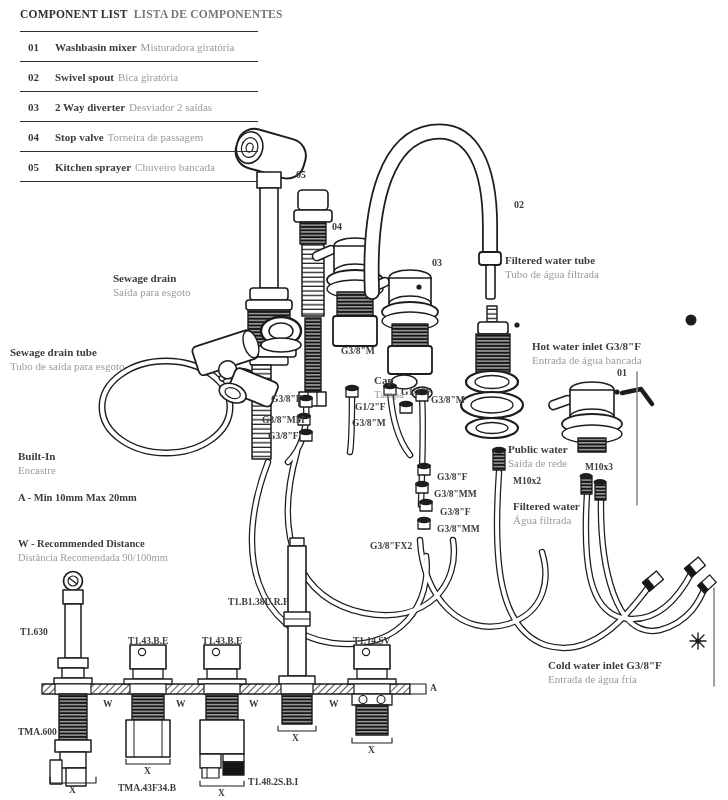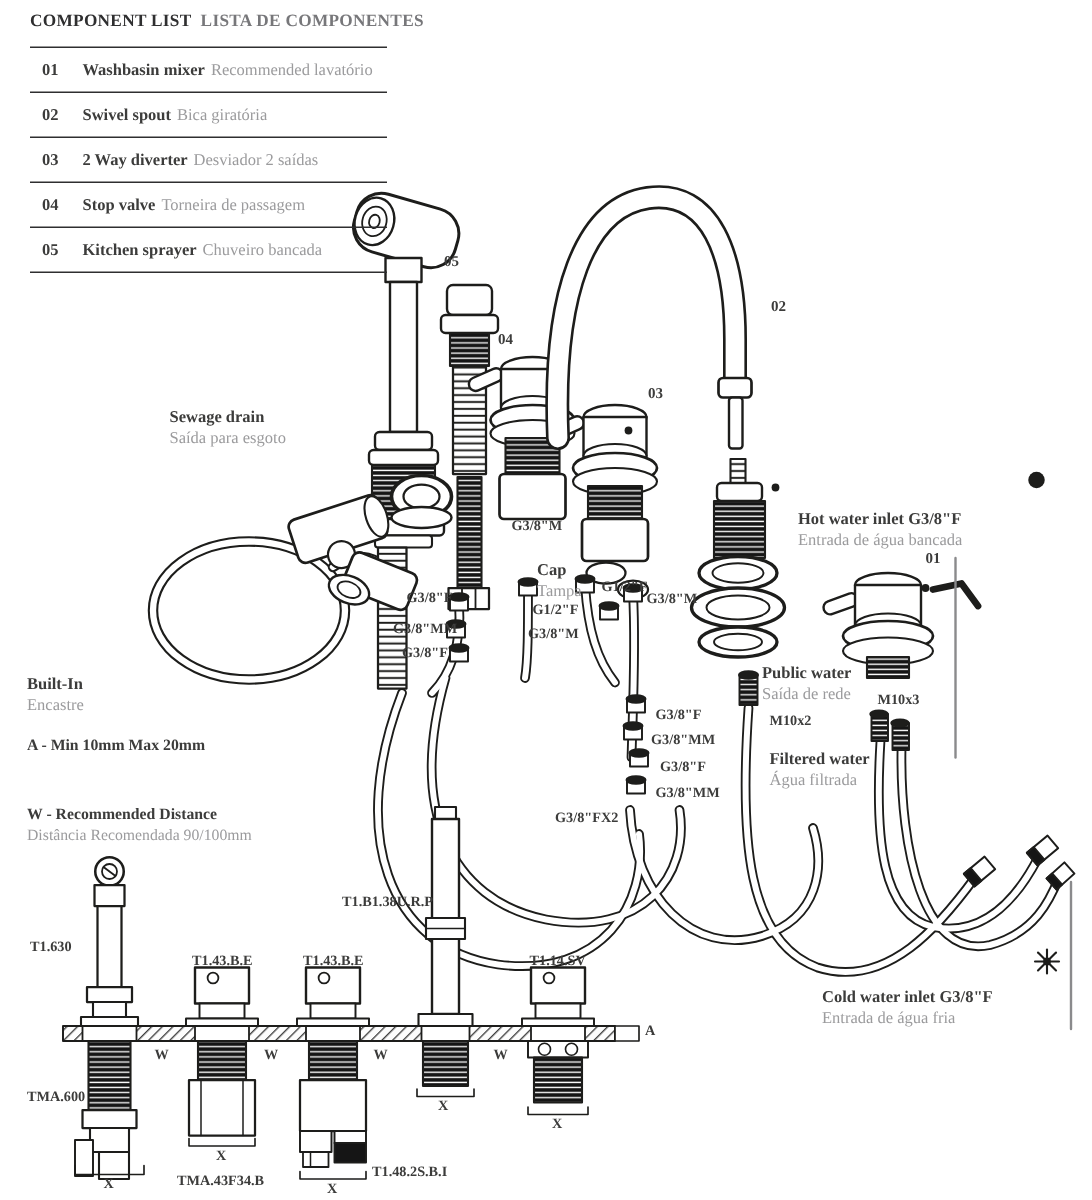--- a/index.html
+++ b/index.html
@@ -334,21 +334,21 @@
   </svg>
 
   <div class="hdr">
     <span class="t-en">COMPONENT LIST</span><span class="t-pt">LISTA DE COMPONENTES</span>
   </div>
 
   <div class="ctable">
     <div class="crow">
       <span class="cnum">01</span>
       <span class="cen">Washbasin mixer</span>
-      <span class="cpt">Recommended lavatório</span>
+      <span class="cpt">Misturadora giratória</span>
     </div>
     <div class="crow">
       <span class="cnum">02</span>
       <span class="cen">Swivel spout</span>
       <span class="cpt">Bica giratória</span>
     </div>
     <div class="crow">
       <span class="cnum">03</span>
       <span class="cen">2 Way diverter</span>
       <span class="cpt">Desviador 2 saídas</span>
@@ -368,41 +368,49 @@
   <span class="co" style="left:296px;top:169px">05</span>
   <span class="co" style="left:332px;top:221px">04</span>
   <span class="co" style="left:514px;top:199px">02</span>
   <span class="co" style="left:432px;top:257px">03</span>
   <span class="co" style="left:617px;top:367px">01</span>
 
   <div class="lbl ra" style="left:113px;top:272px;width:140px">
     <span class="en">Sewage  drain</span>
     <span class="pt">Saída para esgoto</span>
   </div>
+  <div class="lbl ra" style="left:10px;top:346px;width:146px">
+    <span class="en">Sewage  drain tube</span>
+    <span class="pt">Tubo de saída para esgoto</span>
+  </div>
+  <div class="lbl" style="left:505px;top:254px">
+    <span class="en">Filtered water tube</span>
+    <span class="pt">Tubo de água filtrada</span>
+  </div>
   <div class="lbl ra" style="left:532px;top:340px;width:160px">
     <span class="en">Hot water inlet G3/8"F</span>
     <span class="pt">Entrada de água bancada</span>
   </div>
   <div class="lbl ra" style="left:548px;top:659px;width:160px">
     <span class="en">Cold water inlet G3/8"F</span>
     <span class="pt">Entrada de água fria</span>
   </div>
   <div class="lbl" style="left:508px;top:443px">
     <span class="en">Public water</span>
     <span class="pt">Saída de rede</span>
   </div>
   <div class="lbl" style="left:513px;top:500px">
     <span class="en">Filtered water</span>
     <span class="pt">Água filtrada</span>
   </div>
   <div class="lbl" style="left:18px;top:450px">
     <span class="en">Built-In</span>
     <span class="pt">Encastre</span>
   </div>
-  <div class="lbl" style="left:358px;top:374px">
+  <div class="lbl" style="left:374px;top:374px">
     <span class="en">Cap</span>
     <span class="pt">Tampa</span>
   </div>
 
   <span class="fit" style="left:341px;top:346px">G3/8"M</span>
   <span class="fit" style="left:401px;top:387px">G1/2"F</span>
   <span class="fit" style="left:431px;top:395px">G3/8"M</span>
   <span class="fit" style="left:355px;top:402px">G1/2"F</span>
   <span class="fit" style="left:352px;top:418px">G3/8"M</span>
   <span class="fit" style="left:271px;top:394px">G3/8"F</span>

